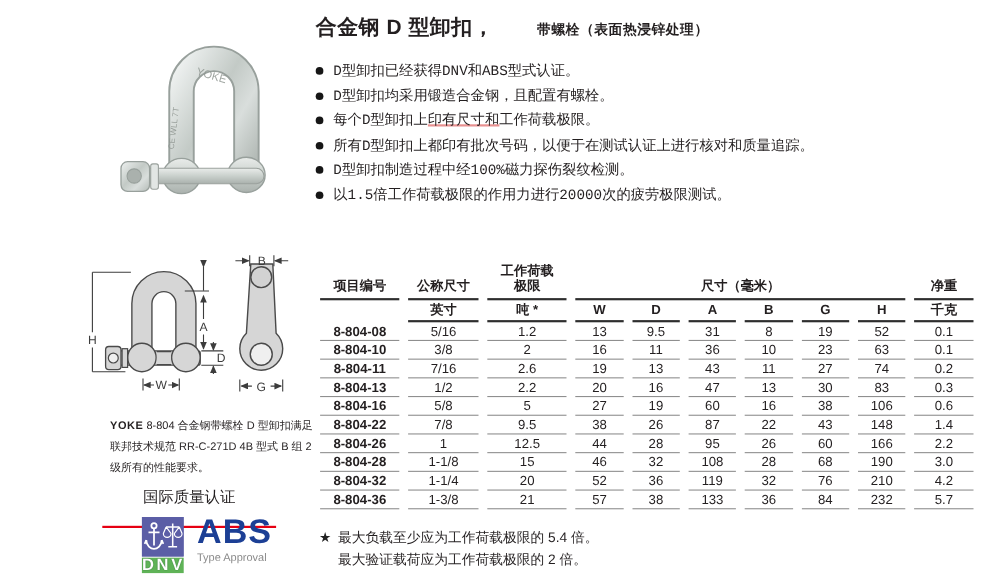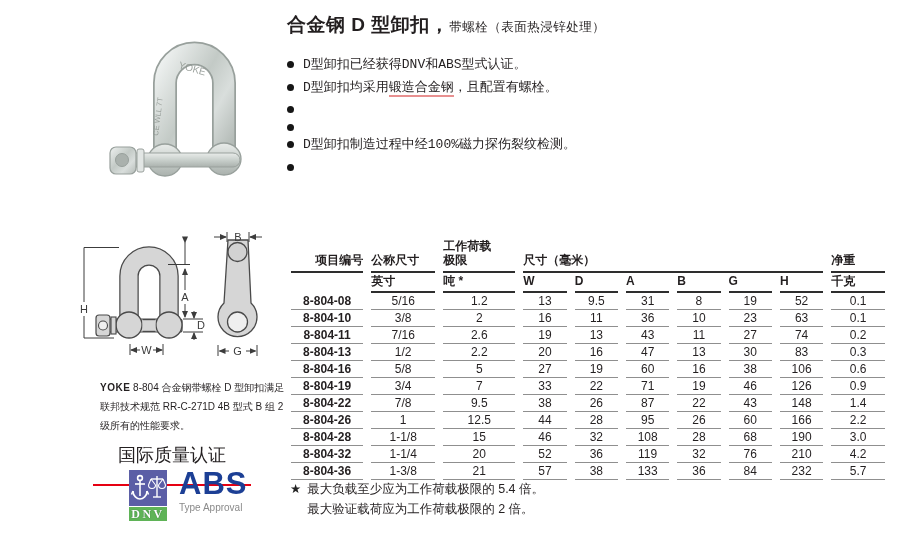--- a/index.html
+++ b/index.html
@@ -16,51 +16,51 @@
   .page{
     position:relative;width:899px;height:533px;background:#fff;
     font-family:"Liberation Sans","DejaVu Sans",sans-serif;color:var(--text);
     overflow:hidden;
   }
   
   .photo{position:absolute;left:58px;top:8px;width:222px;height:212px;}
   
   .header-block{position:absolute;left:287px;top:12px;width:604px;}
   .title{font-size:19px;font-weight:bold;letter-spacing:.5px;}
-  .subtitle{font-size:12.5px;font-weight:normal;letter-spacing:.5px;}
+  .subtitle{font-size:12.5px;font-weight:bold;letter-spacing:.5px;margin-left:39px;}
   .features{position:absolute;left:287px;top:56px;width:612px;margin:0;padding:0;list-style:none;font-family:Liberation Mono, monospace;}
   .features li{display:flex;align-items:flex-start;gap:9px;font-size:13px;line-height:17px;margin-bottom:5.6px;}
   .dot{flex:none;width:7px;height:7px;border-radius:50%;background:#161616;margin-top:5px;}
-  .em-u{border-bottom:2px solid var(--em-underline);padding-bottom:0px;}
+  .em-u{border-bottom:2px solid var(--em-underline);padding-bottom:18px;}
   
   .diagrams{position:absolute;left:70px;top:224px;width:210px;height:142px;}
   
   .yoke-note{position:absolute;left:88px;top:366px;width:192px;font-size:10px;line-height:19px;margin:12px;}
   .brand{font-weight:bold;letter-spacing:.5px;}
   
   .cert-title{position:absolute;left:93px;top:443px;width:158px;text-align:center;
-    font-size:18px;padding-bottom:17px;border-bottom:2px solid var(--accent-red);}
+    font-size:14px;padding-bottom:17px;border-bottom:2px solid var(--accent-red);}
   .logos{position:absolute;left:129px;top:470px;display:flex;gap:12px;align-items:flex-start;}
   .dnv-logo{width:38px;}
   .dnv-square{width:38px;height:36px;background:var(--dnv-purple);display:block;}
-  .dnv-band{width:38px;height:14px;background:var(--dnv-green);color:#fff;font-size:12px;
+  .dnv-band{width:38px;height:14px;background:var(--dnv-green);color:#fff;font-size:15px;
     font-weight:bold;text-align:center;line-height:14px;letter-spacing:2.5px;
-    text-shadow:0 0 1px #1f5c28;margin-top:1px;font-family:Liberation Serif, serif;}
+    text-shadow:0 0 1px #1f5c28;margin-top:1px;}
   .abs-wrap{display:flex;flex-direction:column;align-items:flex-start;}
   .abs-text{font-size:31px;font-weight:bold;color:var(--abs-blue);line-height:28px;letter-spacing:1px;}
   .abs-sub{font-size:10px;color:#8a8a8a;margin-top:4px;}
   
   .spec-table{position:absolute;left:283px;top:238px;width:610px;border-collapse:separate;
     border-spacing:8px 0;table-layout:fixed;font-size:12px;}
   .spec-table col.c-item{width:70px}.spec-table col.c-nom{width:62px}
   .spec-table col.c-wll{width:70px}.spec-table col.c-dim{width:42px}
   .spec-table col.c-wt{width:52px}
-  .spec-table thead th{font-weight:bold;vertical-align:bottom;text-align:left;
+  .spec-table thead th{font-weight:bold;vertical-align:bottom;text-align:center;
     padding:2px 0 3px;border-bottom:2px solid var(--line-dark);line-height:1.15;}
-  .spec-table thead th.h-item{text-align:right;}
+  .spec-table thead th.h-item{text-align:center;}
   .spec-table thead th.h-empty{border-bottom:none;}
   .spec-table thead th.h-wll{white-space:pre-line;}
   .spec-table tbody td{text-align:center;padding:2px 0 1px;
     border-bottom:1.6px solid var(--line-gray);line-height:13px;}
   .spec-table tbody td:first-child{text-align:center;font-weight:bold;}
   
   .footnotes{position:absolute;left:290px;top:479px;font-size:12.5px;line-height:20px;display:flex;gap:6px;}
   .star{flex:none;color:#222;}
   
   .dimlabel{font-family:"Liberation Sans","DejaVu Sans",sans-serif;font-size:11px;fill:#3c3c3c;}
@@ -109,30 +109,33 @@
       <li>
         <span class="dot"></span>
         <span>D型卸扣已经获得DNV和ABS型式认证。</span>
       </li>
       <li>
         <span class="dot"></span>
         <span>D型卸扣均采用<span class="em-u">锻造合金钢</span>，且配置有螺栓。</span>
       </li>
       <li>
         <span class="dot"></span>
-      </li>
-      <li>
-        <span class="dot"></span>
+        <span>每个D型卸扣上印有尺寸和工作荷载极限。</span>
+      </li>
+      <li>
+        <span class="dot"></span>
+        <span>所有D型卸扣上都印有批次号码，以便于在测试认证上进行核对和质量追踪。</span>
       </li>
       <li>
         <span class="dot"></span>
         <span>D型卸扣制造过程中经100%磁力探伤裂纹检测。</span>
       </li>
       <li>
         <span class="dot"></span>
+        <span>以1.5倍工作荷载极限的作用力进行20000次的疲劳极限测试。</span>
       </li>
     </ul>
 
   <svg class="diagrams" viewBox="0 0 210 142" aria-hidden="true">
     <defs>
       <marker id="ah" markerWidth="8" markerHeight="8" refX="6" refY="3" orient="auto">
         <path d="M0,0 L7,3 L0,6 Z" fill="#3c3c3c"></path>
       </marker>
     </defs>
 
@@ -319,32 +322,20 @@
           <td>5</td>
           <td>27</td>
           <td>19</td>
           <td>60</td>
           <td>16</td>
           <td>38</td>
           <td>106</td>
           <td>0.6</td>
         </tr>
         <tr>
-          <td>8-804-19</td>
-          <td>3/4</td>
-          <td>7</td>
-          <td>33</td>
-          <td>22</td>
-          <td>71</td>
-          <td>19</td>
-          <td>46</td>
-          <td>126</td>
-          <td>0.9</td>
-        </tr>
-        <tr>
           <td>8-804-22</td>
           <td>7/8</td>
           <td>9.5</td>
           <td>38</td>
           <td>26</td>
           <td>87</td>
           <td>22</td>
           <td>43</td>
           <td>148</td>
           <td>1.4</td>

